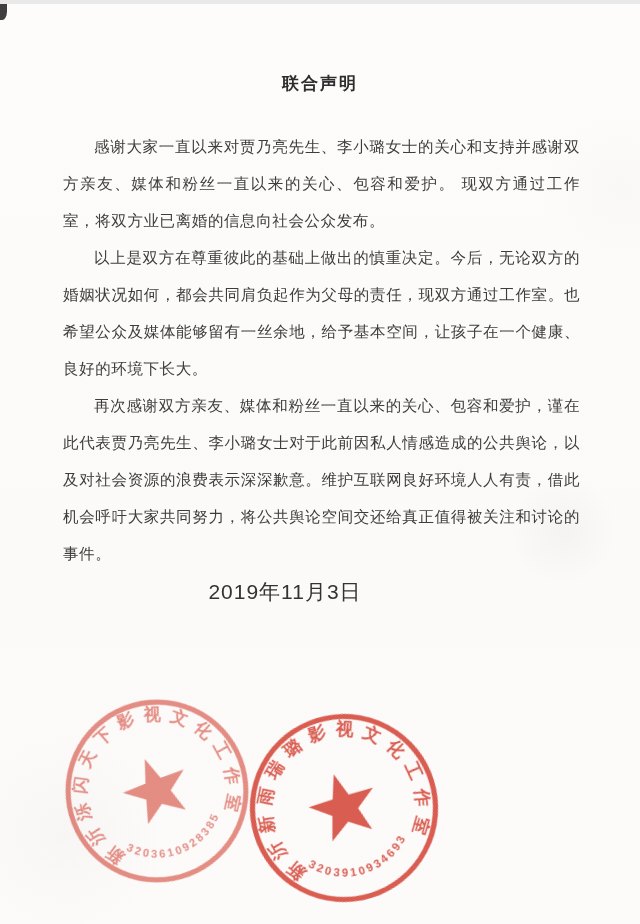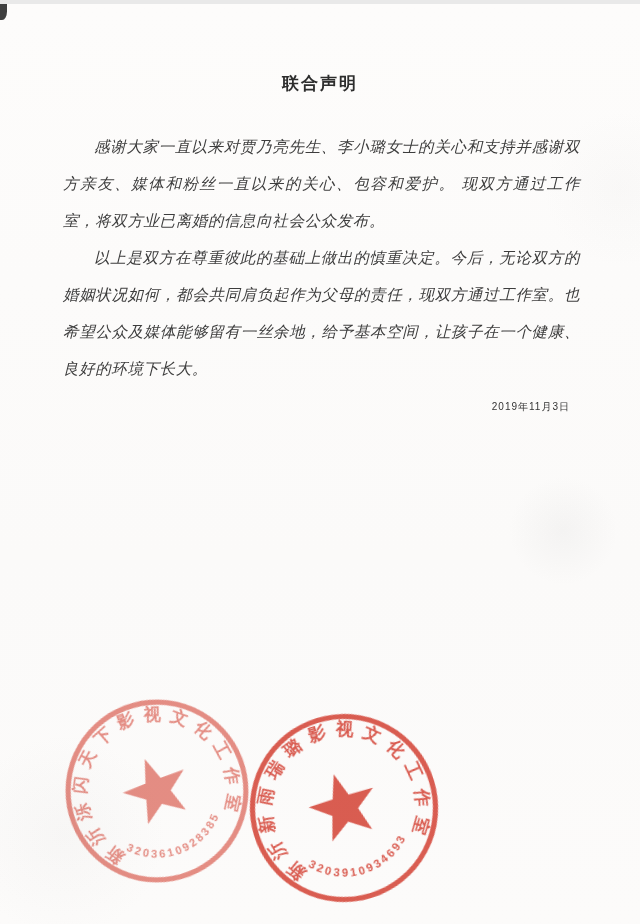--- a/index.html
+++ b/index.html
@@ -13,28 +13,28 @@
       linear-gradient(180deg,#fdfcfb 0%,#fbfaf9 60%,#fcfbfa 100%);
   }
   .scan-artifact{
     position:absolute;left:0;top:0;width:7px;height:16px;background:#1d1d1d;
     border-bottom-right-radius:70% 55%;opacity:.85;
   }
   .doc-title{
     margin:0;padding-top:68px;text-align:center;
     font-size:17px;font-weight:bold;color:#2d2d2d;letter-spacing:2px;line-height:24px;
   }
-  .doc-body{margin:32px 60px 0 63px;font-style:italic;}
+  .doc-body{margin:32px 60px 0 63px;}
   .doc-body p{
     margin:0;text-indent:2em;text-align:justify;text-justify:inter-ideograph;
     font-size:15.5px;line-height:37px;color:#3d3d3d;letter-spacing:0.6px;
   }
   .doc-date{
-    margin:8px 70px 0 0;text-align:right;
-    font-size:10px;color:#333;letter-spacing:1px;line-height:24px;
+    margin:8px 70px 0 0;text-align:center;
+    font-size:21px;color:#333;letter-spacing:1px;line-height:24px;
   }
   .stamp{position:absolute;mix-blend-mode:multiply;filter:blur(0.45px);}
   .stamp svg{display:block;width:100%;height:100%;}
   .stamp-left{left:56px;top:686px;width:202px;height:202px;color:#e2766b;opacity:.82;transform:rotate(-21deg);}
   .stamp-right{left:240px;top:700px;width:208px;height:208px;color:#d8473a;opacity:.88;transform:rotate(-17deg);}
   .seal-ring{fill:none;stroke:currentColor;stroke-width:5;}
   .seal-star{fill:currentColor;}
   .seal-name{fill:currentColor;font-size:17px;font-weight:bold;letter-spacing:8px;}
   .seal-number{fill:currentColor;font-size:11px;font-weight:bold;letter-spacing:2.5px;}
 </style>
@@ -43,20 +43,21 @@
 
 <div class="page">
 
   <div class="scan-artifact"></div>
 
   <h1 class="doc-title">联合声明</h1>
 
   <div class="doc-body">
     <p>感谢大家一直以来对贾乃亮先生、李小璐女士的关心和支持并感谢双方亲友、媒体和粉丝一直以来的关心、包容和爱护。 现双方通过工作室，将双方业已离婚的信息向社会公众发布。</p>
     <p>以上是双方在尊重彼此的基础上做出的慎重决定。今后，无论双方的婚姻状况如何，都会共同肩负起作为父母的责任，现双方通过工作室。也希望公众及媒体能够留有一丝余地，给予基本空间，让孩子在一个健康、良好的环境下长大。</p>
+    <p>再次感谢双方亲友、媒体和粉丝一直以来的关心、包容和爱护，谨在此代表贾乃亮先生、李小璐女士对于此前因私人情感造成的公共舆论，以及对社会资源的浪费表示深深歉意。维护互联网良好环境人人有责，借此机会呼吁大家共同努力，将公共舆论空间交还给真正值得被关注和讨论的事件。</p>
   </div>
 
   <div class="doc-date">2019年11月3日</div>
 
   <div class="stamp stamp-left">
     <svg viewBox="0 0 200 200">
       <defs>
         <path id="nameArcL" d="M 59.9 157.3 A 70 70 0 1 1 140.1 157.3"></path>
         <path id="numArcL" d="M 40.2 127.9 A 66 66 0 0 0 159.8 127.9"></path>
       </defs>

